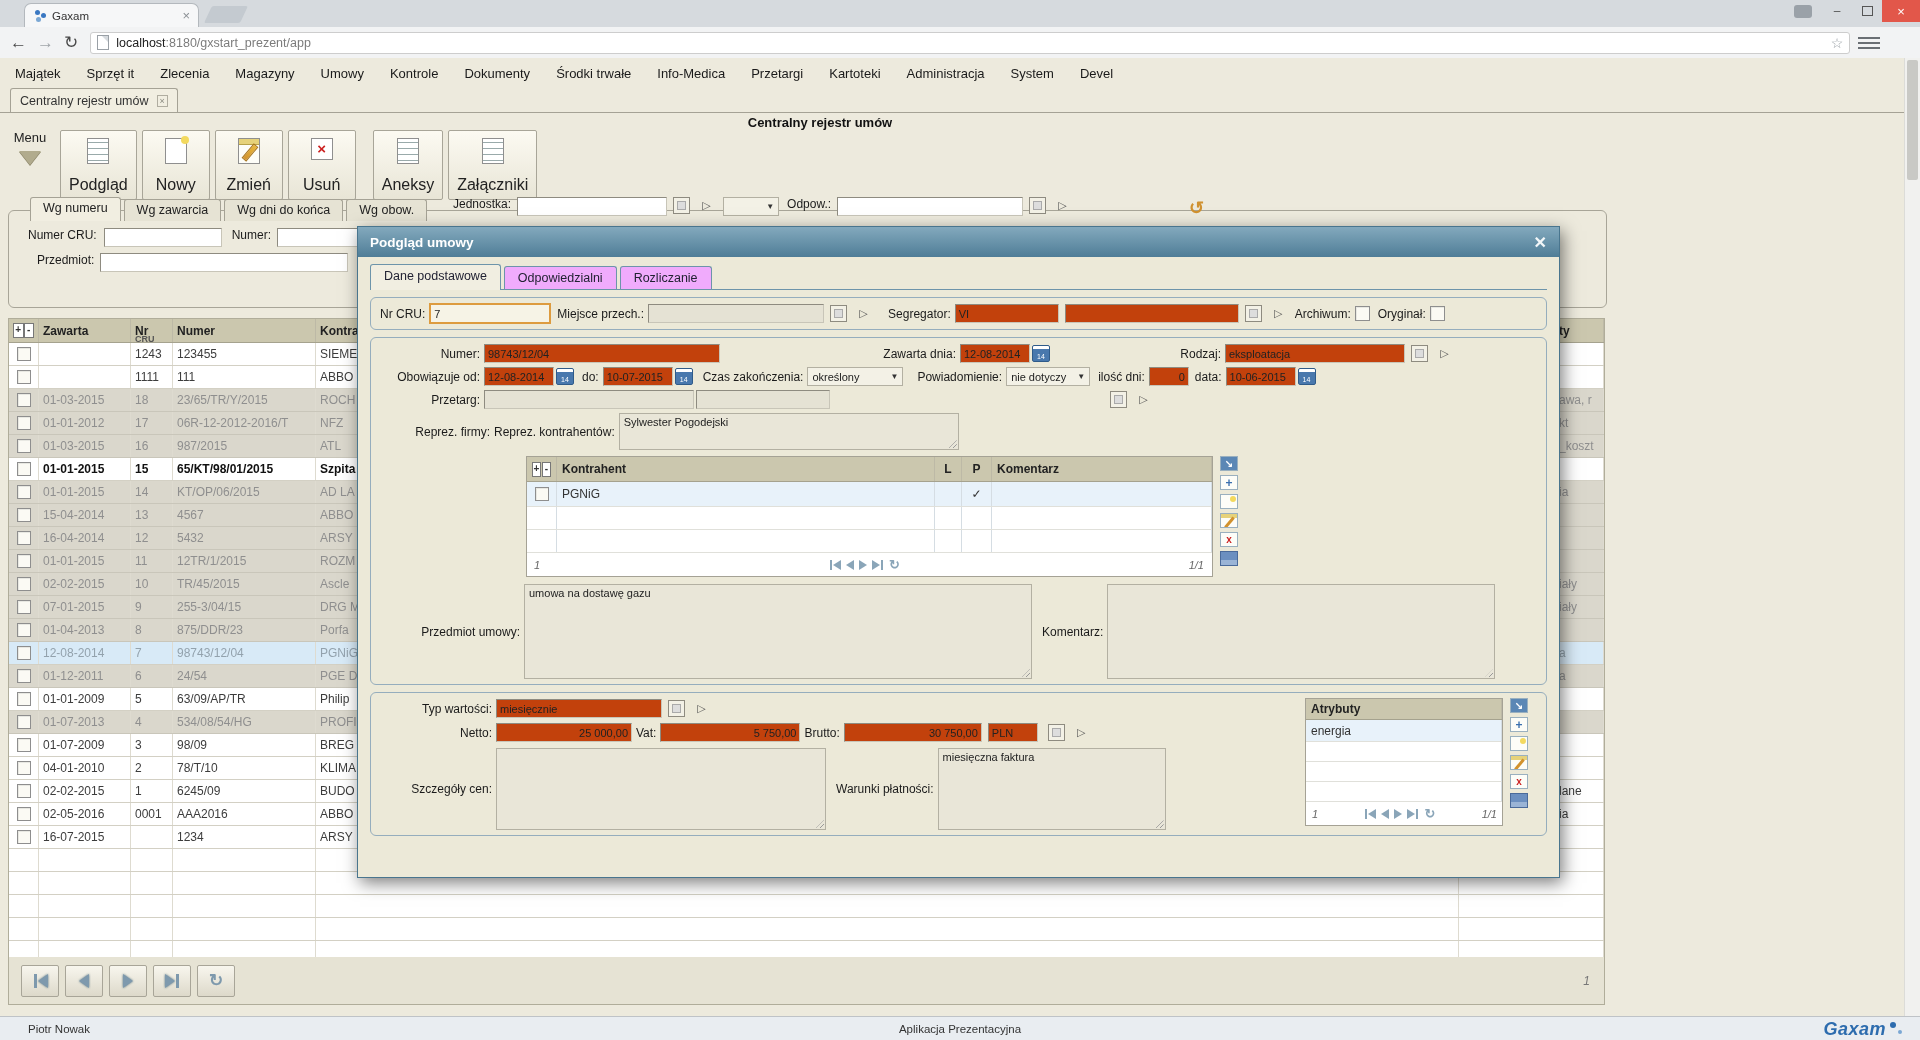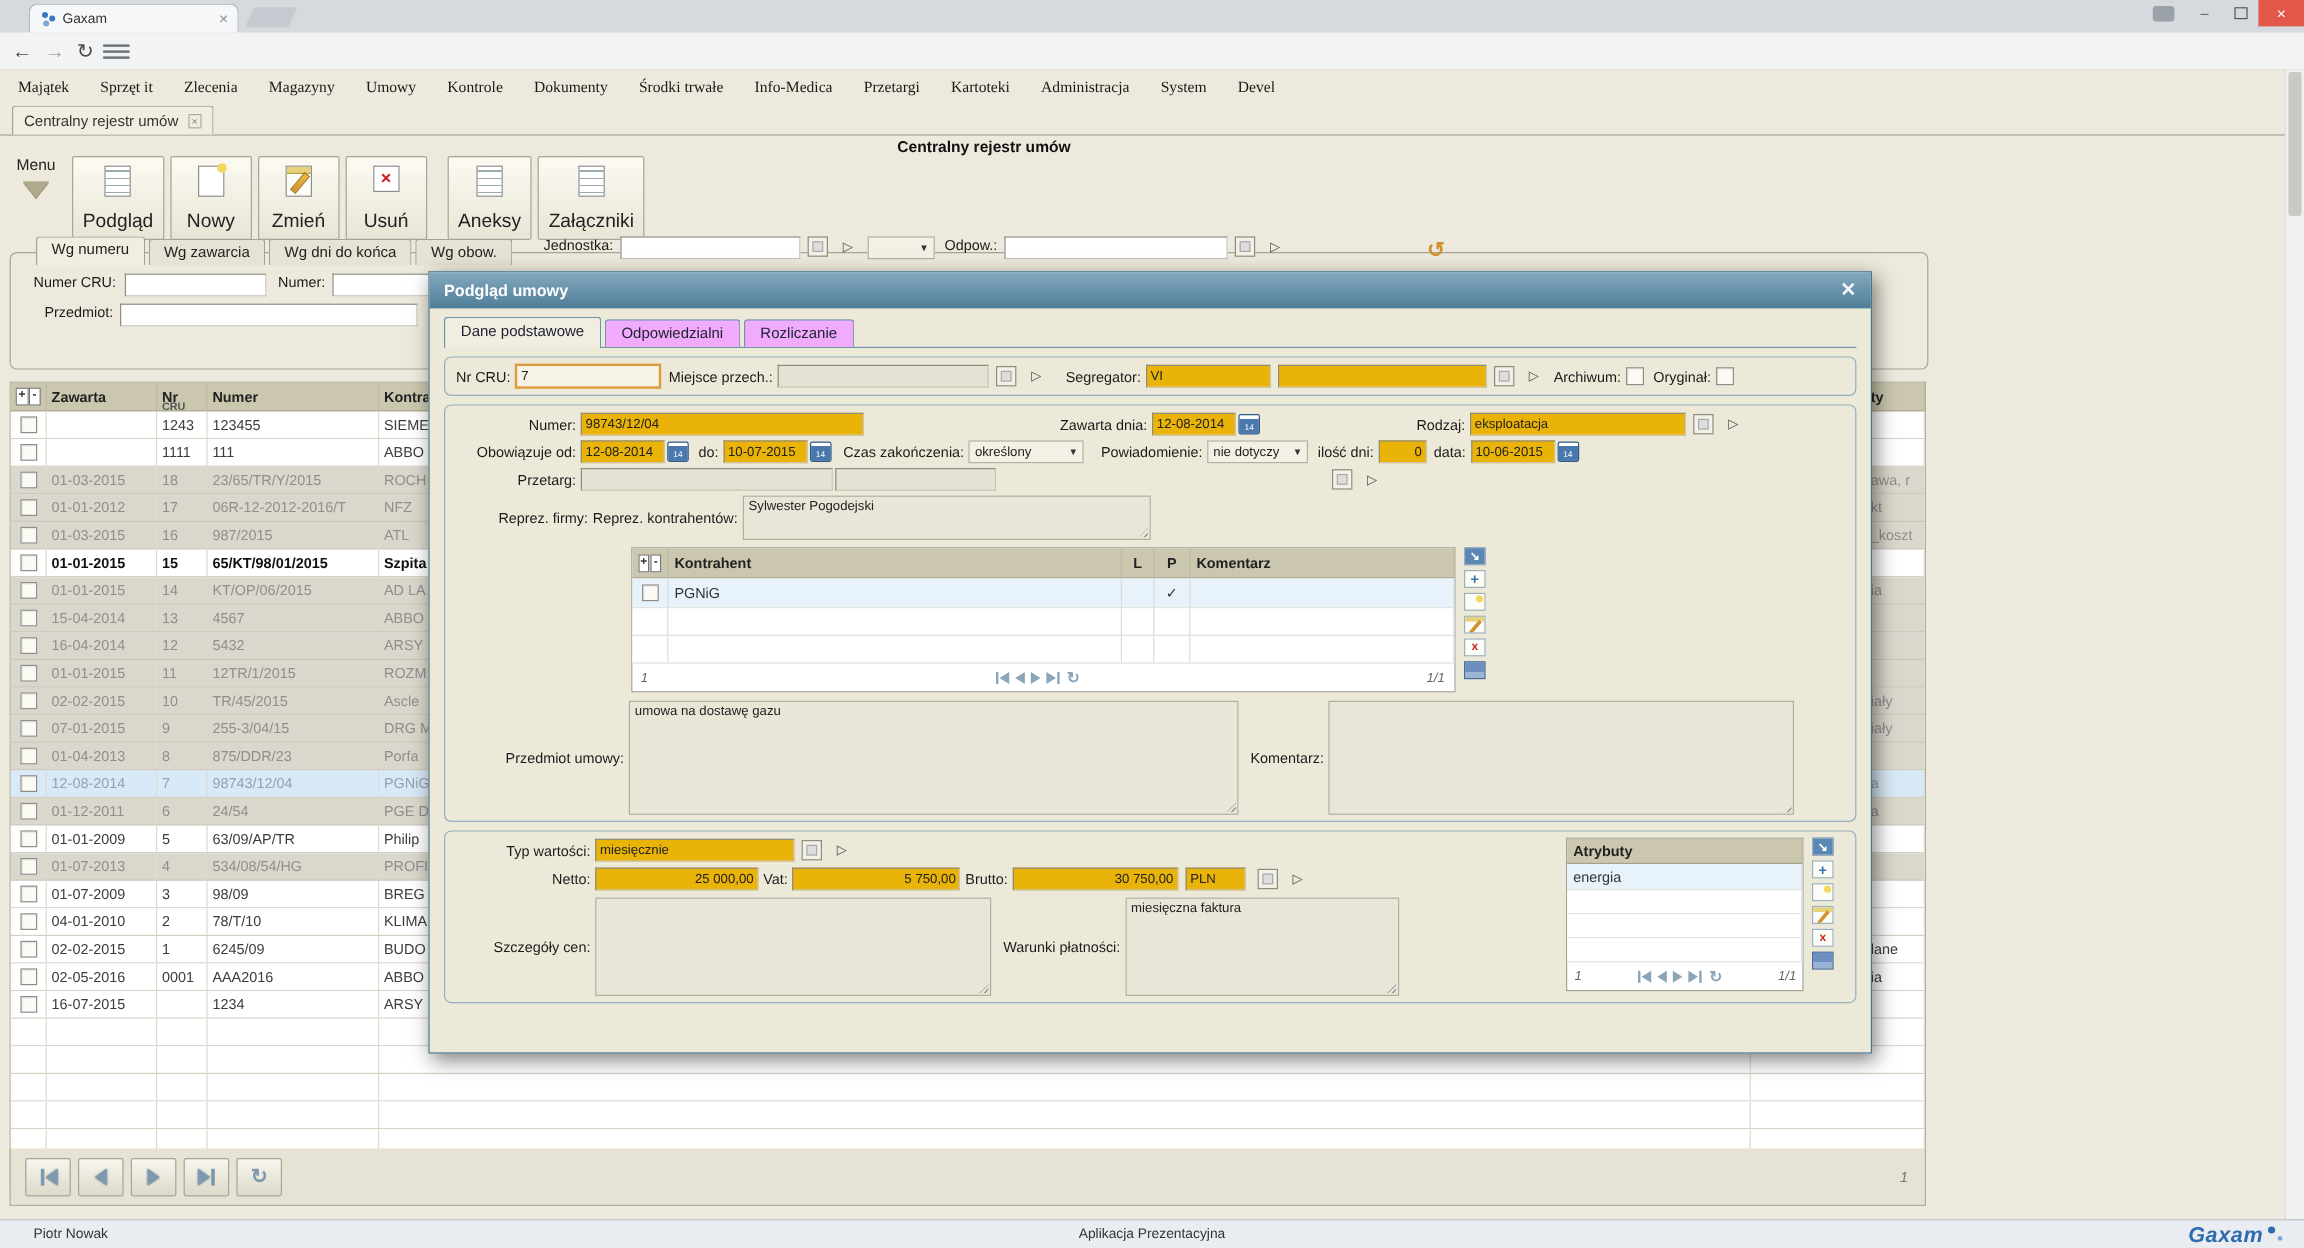--- a/index.html
+++ b/index.html
@@ -24,21 +24,21 @@
   .doc-ic{width:10px;height:13px;background:#fff;border:1px solid #9aa0a6;margin-right:7px;position:relative;}
   .doc-ic::after{content:"";position:absolute;right:0;top:0;border:3px solid #d6dade;border-left-color:transparent;border-bottom-color:transparent;}
   .urltext{font-size:12.5px;color:#202020;}
   .urltext .rest{color:#7c7c7c;}
   .star{margin-left:auto;color:#9aa0a6;font-size:14px;}
   .burger{width:22px;margin:0 10px 0 8px;display:flex;flex-direction:column;gap:3px;}
   .burger i{height:2px;background:#6a6f74;}
   
   .app{position:absolute;left:0;top:58px;width:1920px;height:958px;background:#edeadd;}
   .menubar{position:absolute;left:2px;top:2px;height:26px;display:flex;align-items:center;}
-  .mitem{font-size:13px;color:#1a1a1a;padding:0 13px;cursor:pointer;font-family:Liberation Serif, serif;}
+  .mitem{font-size:13px;color:#1a1a1a;padding:0 13px;cursor:pointer;}
   .tabstrip{position:absolute;left:0;top:30px;width:1920px;height:24px;border-bottom:1px solid #a5a295;}
   .apptab{position:absolute;left:10px;top:0;height:24px;background:#f1eee1;border:1px solid #a5a295;border-bottom:none;border-radius:3px 3px 0 0;display:flex;align-items:center;padding:0 9px;box-sizing:border-box;}
   .apptab span{font-size:12.5px;color:#333;margin-right:8px;}
   .apptab .tx{font-size:9px;color:#8a8a80;border:1px solid #b0ada0;padding:0 2px;margin:0;line-height:10px;}
   .ptitle{position:absolute;left:0;top:57px;width:1640px;text-align:center;font-size:13px;font-weight:bold;color:#111;}
   .toolrow{position:absolute;left:8px;top:72px;display:flex;align-items:flex-start;}
   .menu-lab{width:44px;text-align:center;}
   .menu-lab .t{font-size:13px;color:#222;}
   .arrow-dn{margin:6px auto 0;width:0;height:0;border:11px solid transparent;border-top:14px solid #b1ab8d;filter:drop-shadow(0 1px 0 #8a8467);}
   .tbtns{display:flex;margin-left:8px;}
@@ -54,21 +54,21 @@
   .tico.del{height:20px;}
   .tico.del::after{content:"×";position:absolute;left:0;right:0;top:0;bottom:0;color:#c22;font-weight:bold;font-size:15px;text-align:center;line-height:19px;}
   
   .ffield{position:absolute;left:8px;top:152px;width:1597px;height:96px;border:1px solid #a8a598;border-radius:6px;background:#edeadd;}
   .ftabs{position:absolute;left:30px;top:140px;display:flex;align-items:flex-end;height:23px;}
   .ftab{font-size:12.5px;color:#222;background:#e6e3d4;border:1px solid #a5a295;border-bottom:none;border-radius:3px 3px 0 0;padding:3px 12px 4px;margin-right:3px;cursor:pointer;}
   .ftab.act{background:#f1eee1;padding-bottom:6px;position:relative;z-index:3;}
   .frow{position:absolute;display:flex;align-items:flex-start;}
   .lbl{font-size:12px;color:#1b1b1b;white-space:nowrap;}
   .inp{height:17px;background:#fff;border:1px solid;border-color:#8e8b80 #c8c5b8 #c8c5b8 #8e8b80;font-size:11px;color:#222;padding:0 3px;display:flex;align-items:center;box-sizing:content-box;}
-  .inp.bez{background:#eab308;}
+  .inp.bez{background:#c2410c;}
   .inp.dis{background:#e5e2d4;}
   .inp.rt{justify-content:flex-end;}
   .btn-sq{width:15px;height:15px;border:1px solid #8e8b80;background:#f3f1e6;margin-left:6px;display:flex;align-items:center;justify-content:center;cursor:pointer;}
   .btn-sq i{width:7px;height:7px;border:1px solid #aaa;background:#ddd;display:block;}
   .btn-tri{width:17px;height:17px;margin-left:8px;display:flex;align-items:center;justify-content:center;font-size:11px;color:#555;cursor:pointer;}
   .sel{height:17px;background:#f3f1e6;border:1px solid #b3b0a2;font-size:11px;color:#222;padding:0 4px;display:flex;align-items:center;justify-content:space-between;cursor:pointer;}
   .sel .car{font-size:8px;color:#333;margin-left:6px;}
   .undo-ic{font-size:18px;font-weight:bold;color:#d0912f;margin-left:14px;cursor:pointer;}
   .cb{width:13px;height:13px;background:#fbfaf4;border:1px solid #8e8e8e;box-shadow:inset 1px 1px 0 #e8e8e2;display:inline-block;cursor:pointer;}
   
@@ -176,20 +176,25 @@
           <i></i>
         </span>
       <span class="wc wc-close">×</span>
     </div>
   </div>
 
   <div class="addrbar">
     <span class="nav-ic">←</span>
     <span class="nav-ic dim">→</span>
     <span class="nav-ic">↻</span>
+    <div class="urlbox">
+      <span class="doc-ic"></span>
+      <span class="urltext"><span>localhost</span><span class="rest">:8180/gxstart_prezent/app</span></span>
+      <span class="star">☆</span>
+    </div>
     <span class="burger">
         <i></i>
         <i></i>
         <i></i>
       </span>
   </div>
 
   <div class="app">
     <div class="menubar" id="menubar">
         <span class="mitem">Majątek</span>

